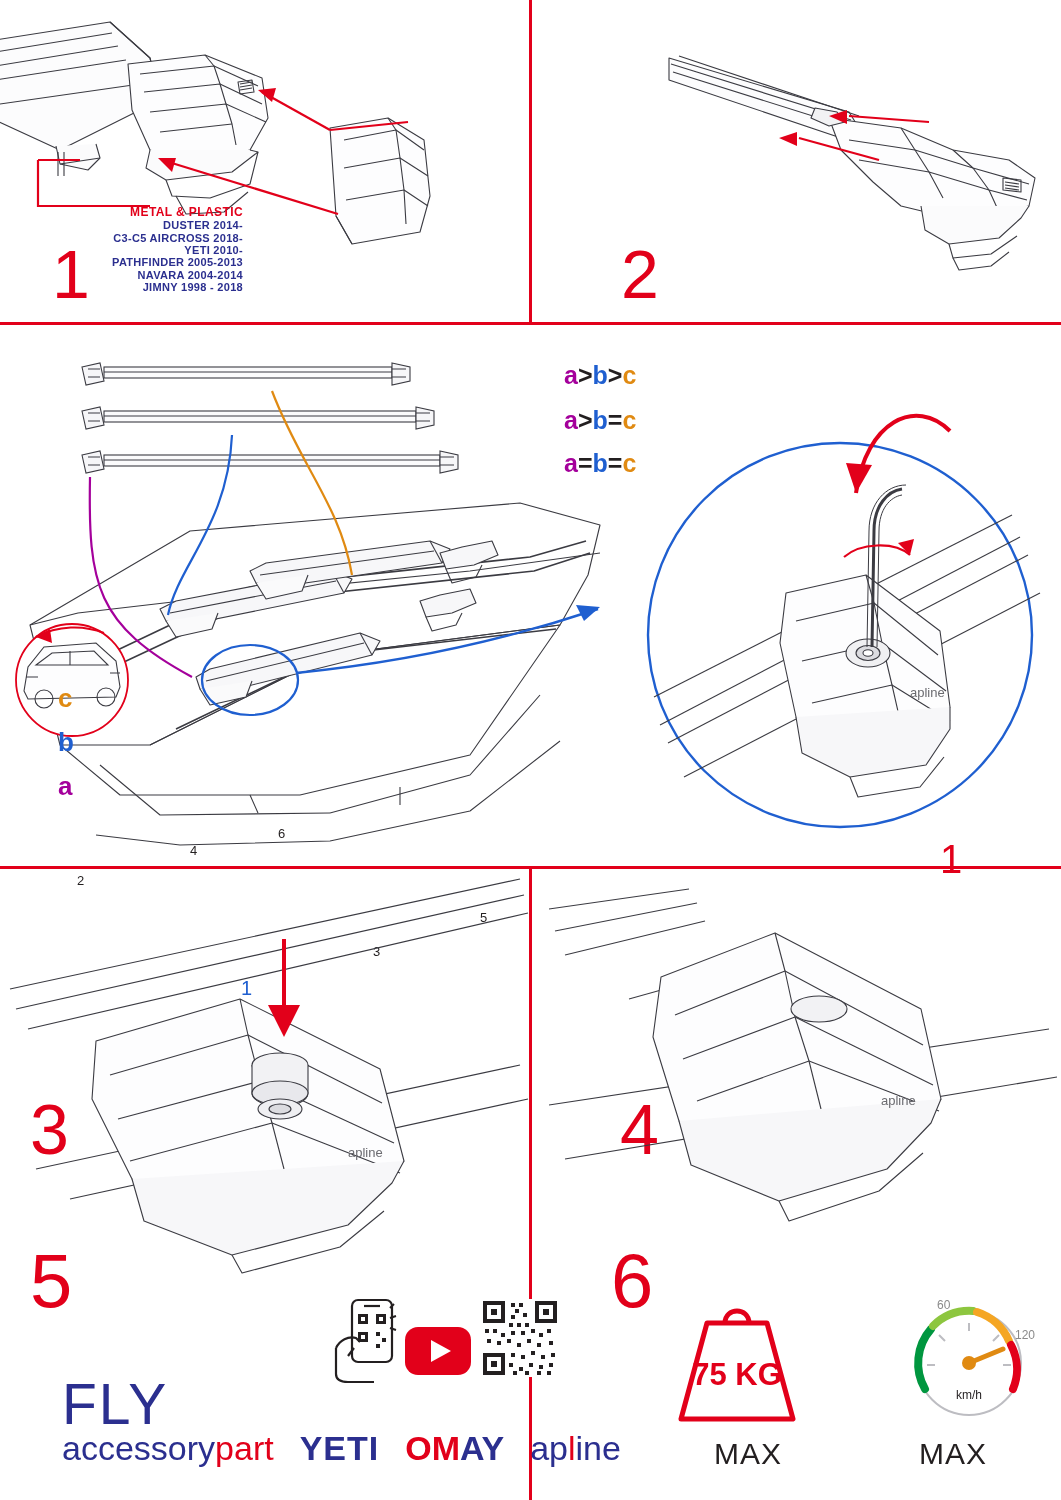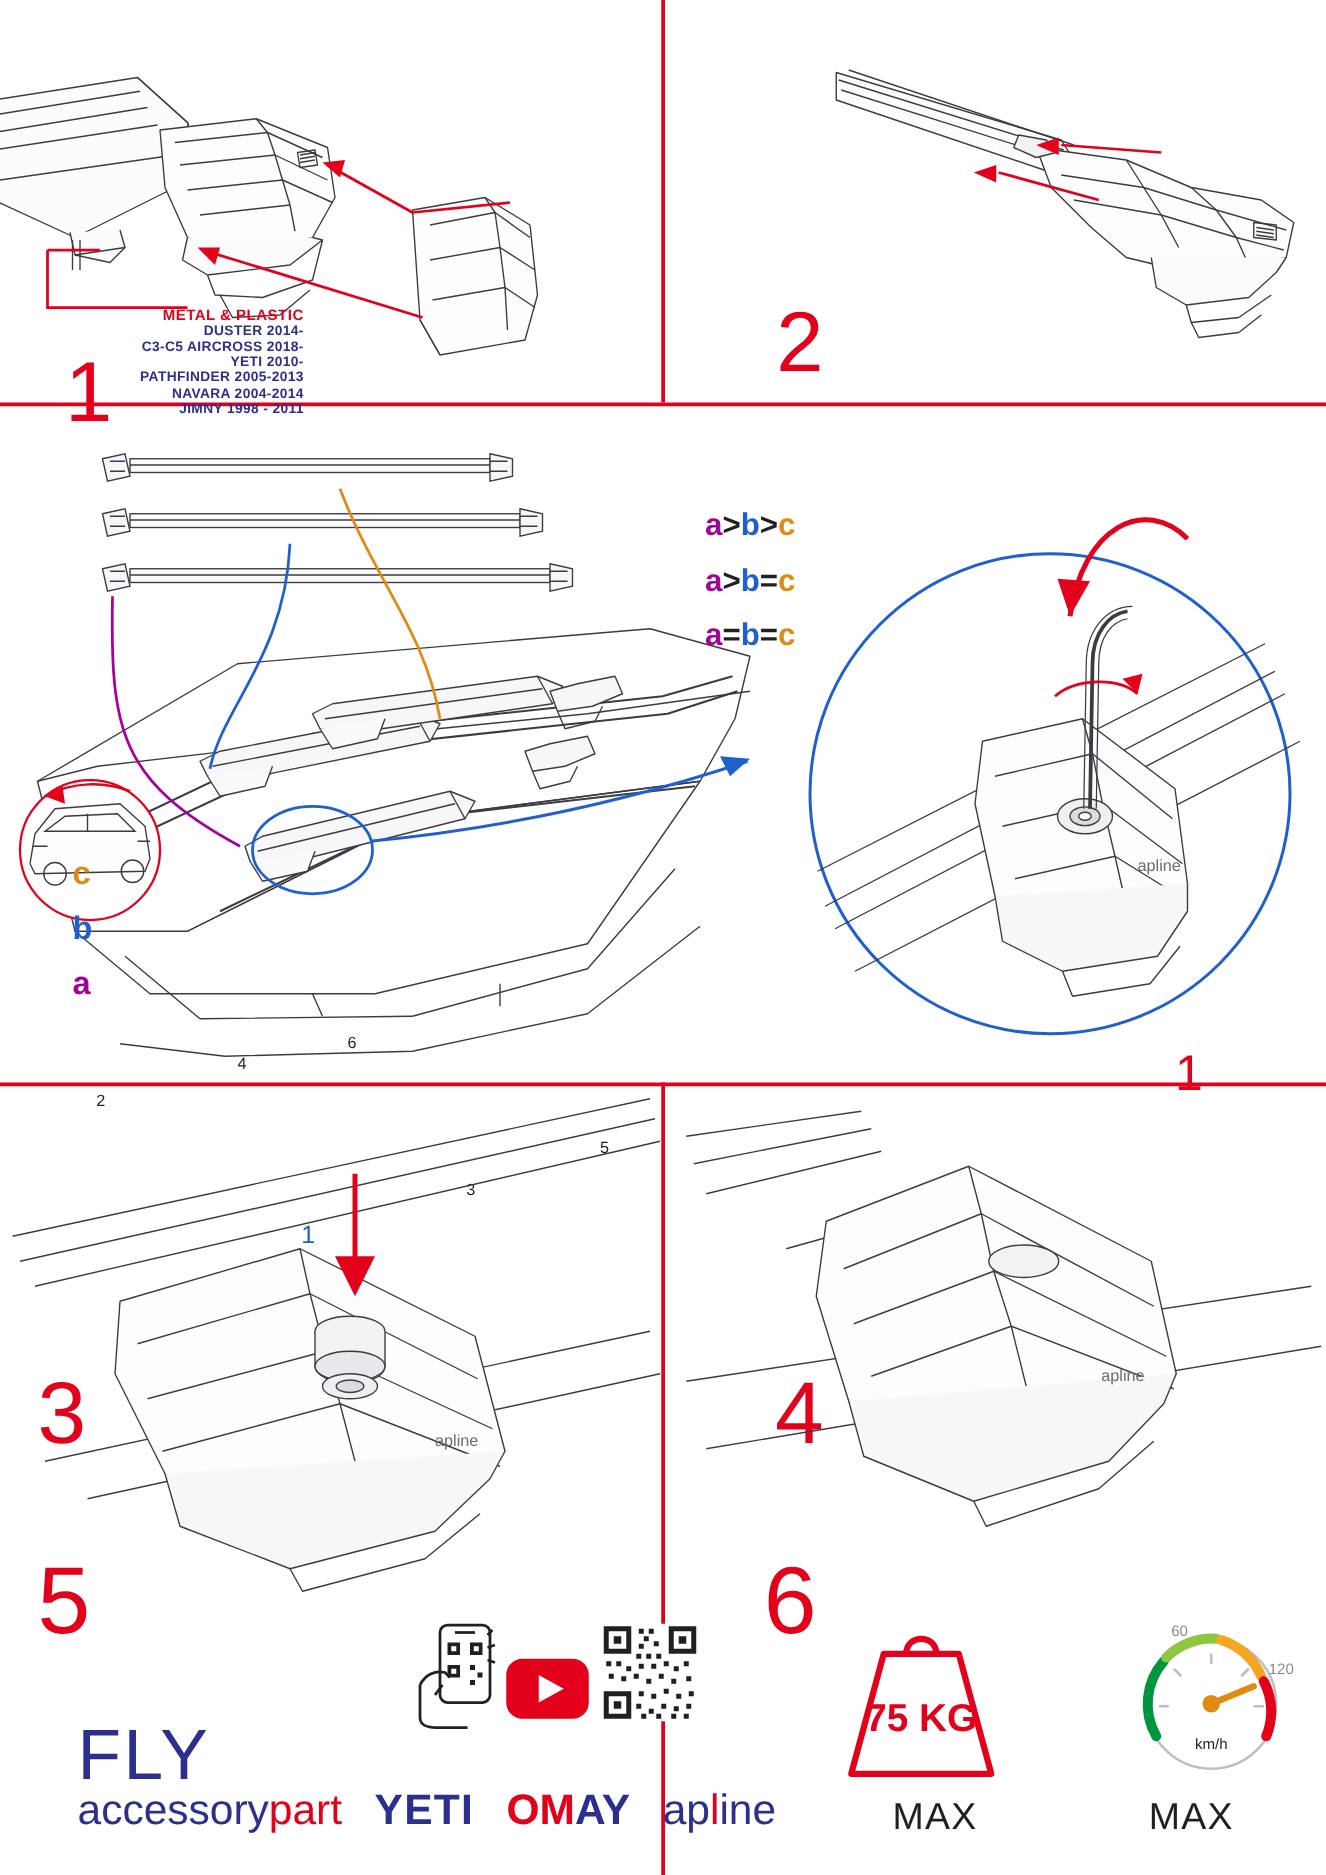--- a/index.html
+++ b/index.html
@@ -40,21 +40,21 @@
   }
   .mp-title{
     color:#e2001a;font-weight:bold;font-size:12px;letter-spacing:.4px;
     font-family:"Liberation Sans", sans-serif;
   }
   .mp-list{
     color:#2b2f8f;font-weight:bold;font-size:11px;letter-spacing:.3px;
     font-family:"Liberation Sans", sans-serif;
   }
 
-  .eqline{position:absolute;font-size:25px;font-weight:bold;letter-spacing:0px;font-family:"Liberation Sans", sans-serif;margin-top:45px;}
+  .eqline{position:absolute;font-size:25px;font-weight:bold;letter-spacing:0px;font-family:"Liberation Sans", sans-serif;}
   .pa{color:#a4009b;}
   .pb{color:#1f5fd0;}
   .pc{color:#e08a12;}
   .pop{color:#231f20;}
 
   .abclabel{position:absolute;font-size:26px;font-weight:bold;font-family:"Liberation Sans", sans-serif;}
 
   .seq{
     position:absolute;
     font-size:38px;font-weight:400;
@@ -104,21 +104,21 @@
 </head>
 <body>
 
 <div class="sheet">
 
   <div class="hline" style="top:322px;"></div>
   <div class="hline" style="top:866px;"></div>
   <div class="vline" style="left:529px;top:0;height:322px;"></div>
   <div class="vline" style="left:529px;top:866px;height:634px;"></div>
 
-  <div class="panel" style="left:0;top:0;width:529px;height:308px;margin-top:40px;">
+  <div class="panel" style="left:0;top:0;width:529px;height:308px;">
     <svg width="529" height="322" viewBox="0 0 529 322">
       <g fill="none" stroke="#3b3b42" stroke-width="1.1" stroke-linejoin="round">
 
         <path d="M-5 40 L110 22 L150 58 L160 100 L60 150 L-5 120 Z" fill="#fcfcfd"></path>
         <path d="M-5 52 L112 33 M-5 66 L118 46 M-5 80 L126 60 M0 104 L140 84"></path>
         <path d="M110 22 L150 58 L160 100"></path>
 
         <path d="M128 64 L205 55 L262 78 L268 118 L250 150 L190 164 L150 150 L132 110 Z" fill="#fdfdfe"></path>
         <path d="M140 74 L214 66 L258 86 M144 92 L220 84 L262 104 M150 112 L226 104 L266 122 M160 132 L232 124"></path>
         <path d="M205 55 L214 66 L220 84 L226 104 L232 124 L236 145"></path>
@@ -154,21 +154,21 @@
       </g>
     </svg>
 
     <div class="metalplastic" style="right:286px;top:206px;width:220px;">
       <div class="mp-title">METAL &amp; PLASTIC</div>
       <div class="mp-list">DUSTER 2014-</div>
       <div class="mp-list">C3-C5 AIRCROSS 2018-</div>
       <div class="mp-list">YETI 2010-</div>
       <div class="mp-list">PATHFINDER 2005-2013</div>
       <div class="mp-list">NAVARA 2004-2014</div>
-      <div class="mp-list">JIMNY 1998 - 2011</div>
+      <div class="mp-list">JIMNY 1998 - 2018</div>
     </div>
 
     <div class="stepnum" style="left:52px;top:240px;font-size:68px;">1</div>
   </div>
 
   <div class="panel" style="left:529px;top:0;width:532px;height:322px;">
     <svg width="532" height="322" viewBox="0 0 532 322">
       <g fill="none" stroke="#3b3b42" stroke-width="1.1" stroke-linejoin="round">
 
         <path d="M140 58 L320 112 L330 128 L318 140 L140 80 Z" fill="#fcfcfd"></path>

